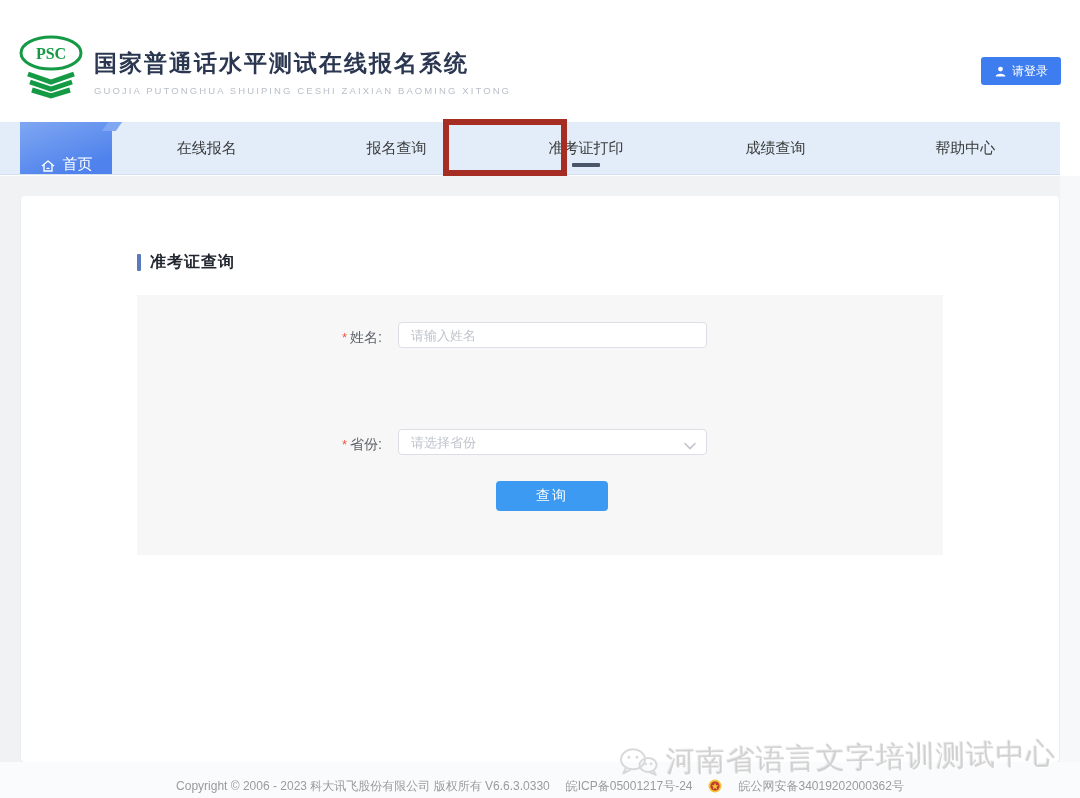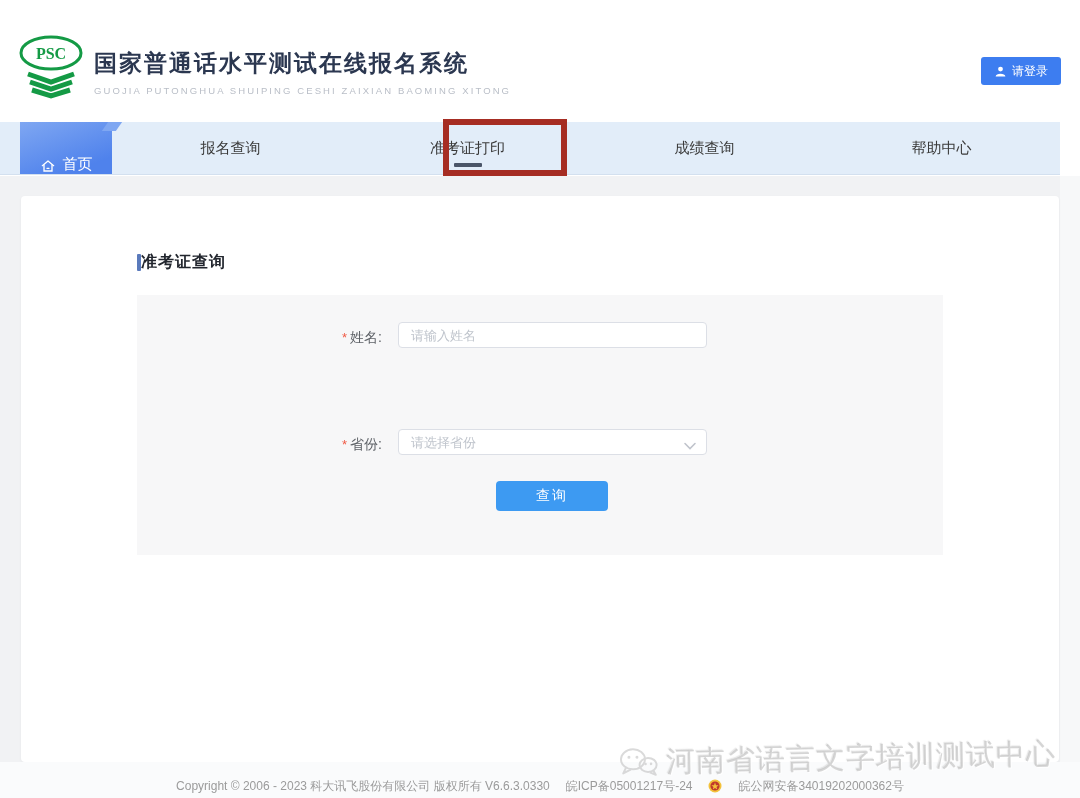--- a/index.html
+++ b/index.html
@@ -20,21 +20,21 @@
   .nav-item { flex:1; display:flex; align-items:center; justify-content:center; font-size:15px; color:#3a3a3a; cursor:pointer; position:relative; }
   .nav-item.active { flex:none; width:92px; margin-left:20px; background:linear-gradient(160deg,#7fa7f2 0%,#4f82ec 80%); color:#ffffff; gap:7px;align-items:flex-end; }
   .nav-item.active::after { content:""; position:absolute; right:-7px; top:0; width:14px; height:9px; background:#7fa7f2; transform:skewX(-35deg); }
   .tab-underline { position:absolute; left:50%; bottom:7px; transform:translateX(-50%); width:28px; height:4px; background:#4a5568; border-radius:1px; }
   .annotation-box { position:absolute; left:443px; top:107px; width:124px; height:57px; border:6px solid #a62d23; z-index:5; pointer-events:none; }
 
   
   .main-bg { position:absolute; left:0; top:164px; width:1060px; height:586px; background:#f1f2f4; }
   .right-strip { position:absolute; left:1060px; top:164px; width:20px; height:634px; background:#f7f8f9; }
   .card { position:absolute; left:21px; top:184px; width:1038px; height:566px; background:#ffffff; border-radius:4px; box-shadow:0 1px 3px rgba(0,0,0,0.05); }
-  .section-header { position:absolute; left:116px; top:56px; display:flex; align-items:center; }
+  .section-header { position:absolute; left:116px; top:56px; display:flex; align-items:center; gap:9px; }
   .section-bar { width:4px; height:17px; background:#5a7abc; border-radius:1px; }
   .section-title { font-size:16px; font-weight:bold; color:#22262e; letter-spacing:1px; }
   .form-panel { position:absolute; left:116px; top:99px; width:806px; height:260px; background:#f7f7f8; }
   .form-row { position:absolute; left:0; width:100%; height:30px; }
   .row1 { top:27px; } .row2 { top:80px; } .row3 { top:134px; }
   .field-label { position:absolute; left:0; width:245px; height:30px; line-height:30px; text-align:right; font-size:14px; color:#5f6368; }
   .req { color:#f05a45; margin-right:3px; font-size:13px; }
   .field-input { position:absolute; left:261px; top:0; width:309px; height:22px; border:1px solid #dcdfe6; border-radius:4px; background:#ffffff; padding:12px 12px; font-size:13px; color:#333; outline:none; font-family:"Liberation Sans","DejaVu Sans",sans-serif; }
   .field-input::placeholder { color:#bfc4cc; opacity:1; }
   .select-chevron { position:absolute; left:546px; top:9px; width:14px; height:12px; pointer-events:none; }
@@ -82,20 +82,23 @@
   <div class="nav">
     <div class="nav-item active">
       <span style="display:inline-flex;">
         <svg width="16" height="16" viewBox="0 0 24 24">
           <path d="M3.5 11.5 L12 4.5 L20.5 11.5" fill="none" stroke="#fff" stroke-width="2" stroke-linecap="round" stroke-linejoin="round"></path>
           <path d="M6 10.5 V19.5 H18 V10.5" fill="none" stroke="#fff" stroke-width="2" stroke-linecap="round"></path>
           <path d="M10.5 15.5 H13.5" stroke="#fff" stroke-width="2" stroke-linecap="round"></path>
         </svg>
       </span>
       <span>首页</span>
+    </div>
+    <div class="nav-item">
+      <span>在线报名</span>
     </div>
     <div class="nav-item">
       <span>报名查询</span>
     </div>
     <div class="nav-item">
       <span>准考证打印</span>
       <span class="tab-underline"></span>
     </div>
     <div class="nav-item">
       <span>成绩查询</span>

